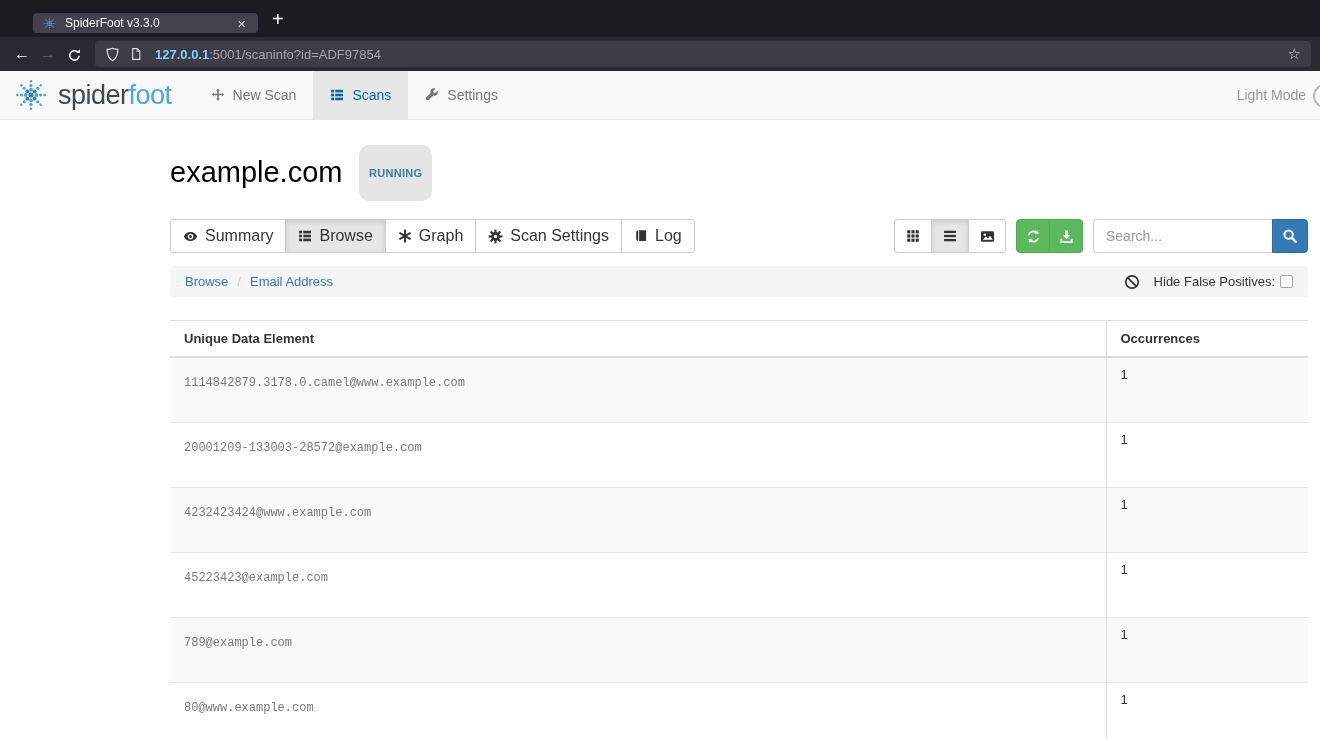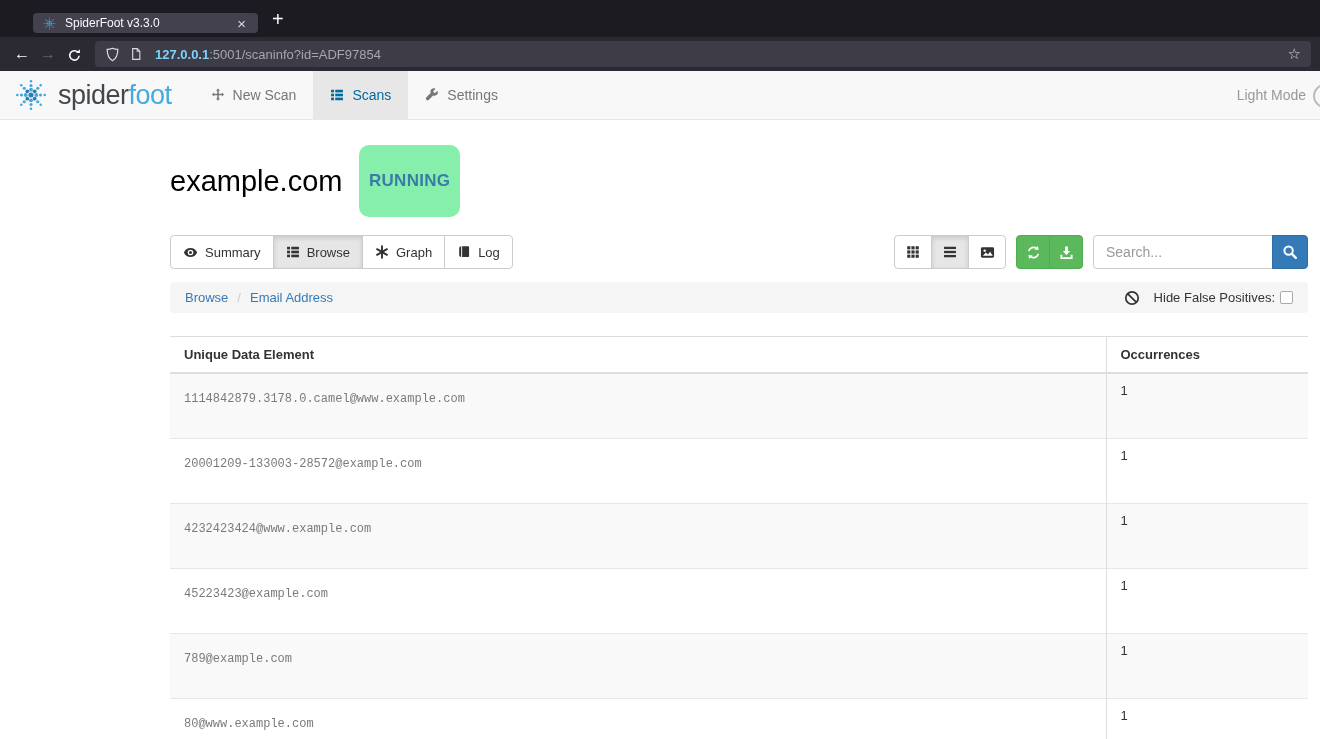--- a/index.html
+++ b/index.html
@@ -37,27 +37,27 @@
   .sf-nav-item.active { background:#e7e7e7; color:#0369a1; }
   .lightmode { position:absolute; right:14px; top:0; height:48px; display:flex;
                align-items:center; color:#999; font-size:14px; }
   .toggle-partial { position:absolute; right:-17px; top:13px; width:24px; height:24px;
                     border:2px solid #bdbdbd; border-radius:50%; background:#f8f8f8; }
 
   
   .content { position:absolute; left:170px; top:120px; width:1138px; }
   .title-row { margin-top:30px; line-height:32px; }
   .scan-title { display:inline; font-size:29px; font-weight:400; color:#000000; }
-  .status-badge { display:inline-block; background:#86efac; color:#3a7ca5; font-size:17px;
-                  font-weight:bold; letter-spacing:.3px; padding:20px 10px; border-radius:10px;
+  .status-badge { display:inline-block; background:#e5e5e5; color:#3a7ca5; font-size:11px;
+                  font-weight:bold; letter-spacing:.3px; padding:12px 10px; border-radius:10px;
                   margin-left:12px; position:relative; top:-5px; }
 
   .controls { margin-top:13px; display:flex; justify-content:space-between; align-items:flex-start; }
   .btn-group { display:flex; }
-  .btn { height:34px; background:#fff; border:1px solid #ccc; color:#333; font-size:13px;
+  .btn { height:34px; background:#fff; border:1px solid #ccc; color:#333; font-size:16px;
          display:flex; align-items:center; gap:7px; padding:0 12px; cursor:default; }
   .btn-group .btn + .btn { margin-left:-1px; }
   .btn-group .btn:first-child { border-radius:4px 0 0 4px; }
   .btn-group .btn:last-child { border-radius:0 4px 4px 0; }
   .btn.active { background:#e6e6e6; box-shadow:inset 0 2px 5px rgba(0,0,0,.13); }
   .icon-btn { width:38px; justify-content:center; padding:0; }
   .btn-green { background:#5cb85c; border-color:#4cae4c; color:#fff; width:34px; }
   .right-controls { display:flex; gap:10px; }
   .search-group { display:flex; }
   .search-input { width:180px; height:34px; border:1px solid #ccc; border-radius:4px 0 0 4px;
@@ -249,20 +249,31 @@
         <svg class="i" width="14" height="14" viewBox="0 0 16 16">
           <g stroke="currentColor" stroke-width="2.2" stroke-linecap="round">
             <line x1="8" y1="1.5" x2="8" y2="14.5"></line>
             <line x1="8" y1="1.5" x2="8" y2="14.5" transform="rotate(60 8 8)"></line>
             <line x1="8" y1="1.5" x2="8" y2="14.5" transform="rotate(120 8 8)"></line>
           </g>
         </svg>
         <span>Graph</span>
       </div>
       <div class="btn">
+        <svg class="i" width="15" height="15" viewBox="0 0 16 16" fill="currentColor">
+          <rect x="6.9" y="0.6" width="2.2" height="14.8"></rect>
+          <rect x="6.9" y="0.6" width="2.2" height="14.8" transform="rotate(45 8 8)"></rect>
+          <rect x="6.9" y="0.6" width="2.2" height="14.8" transform="rotate(90 8 8)"></rect>
+          <rect x="6.9" y="0.6" width="2.2" height="14.8" transform="rotate(135 8 8)"></rect>
+          <circle cx="8" cy="8" r="4.7"></circle>
+            <circle cx="8" cy="8" r="1.8" fill="#fff"></circle>
+        </svg>
+        <span>Scan Settings</span>
+      </div>
+      <div class="btn">
         <svg class="i" width="14" height="14" viewBox="0 0 16 16" fill="currentColor">
           <path d="M4.8 1.3h8a1 1 0 0 1 1 1v10.4a1 1 0 0 1-1 1h-8A2.3 2.3 0 0 1 2.5 11.4V3.6A2.3 2.3 0 0 1 4.8 1.3z"></path>
           <path d="M5.3 1.3v12.4" stroke="#fff" stroke-width="1.1"></path>
         </svg>
         <span>Log</span>
       </div>
     </div>
 
     <div class="right-controls">
       <div class="btn-group">

